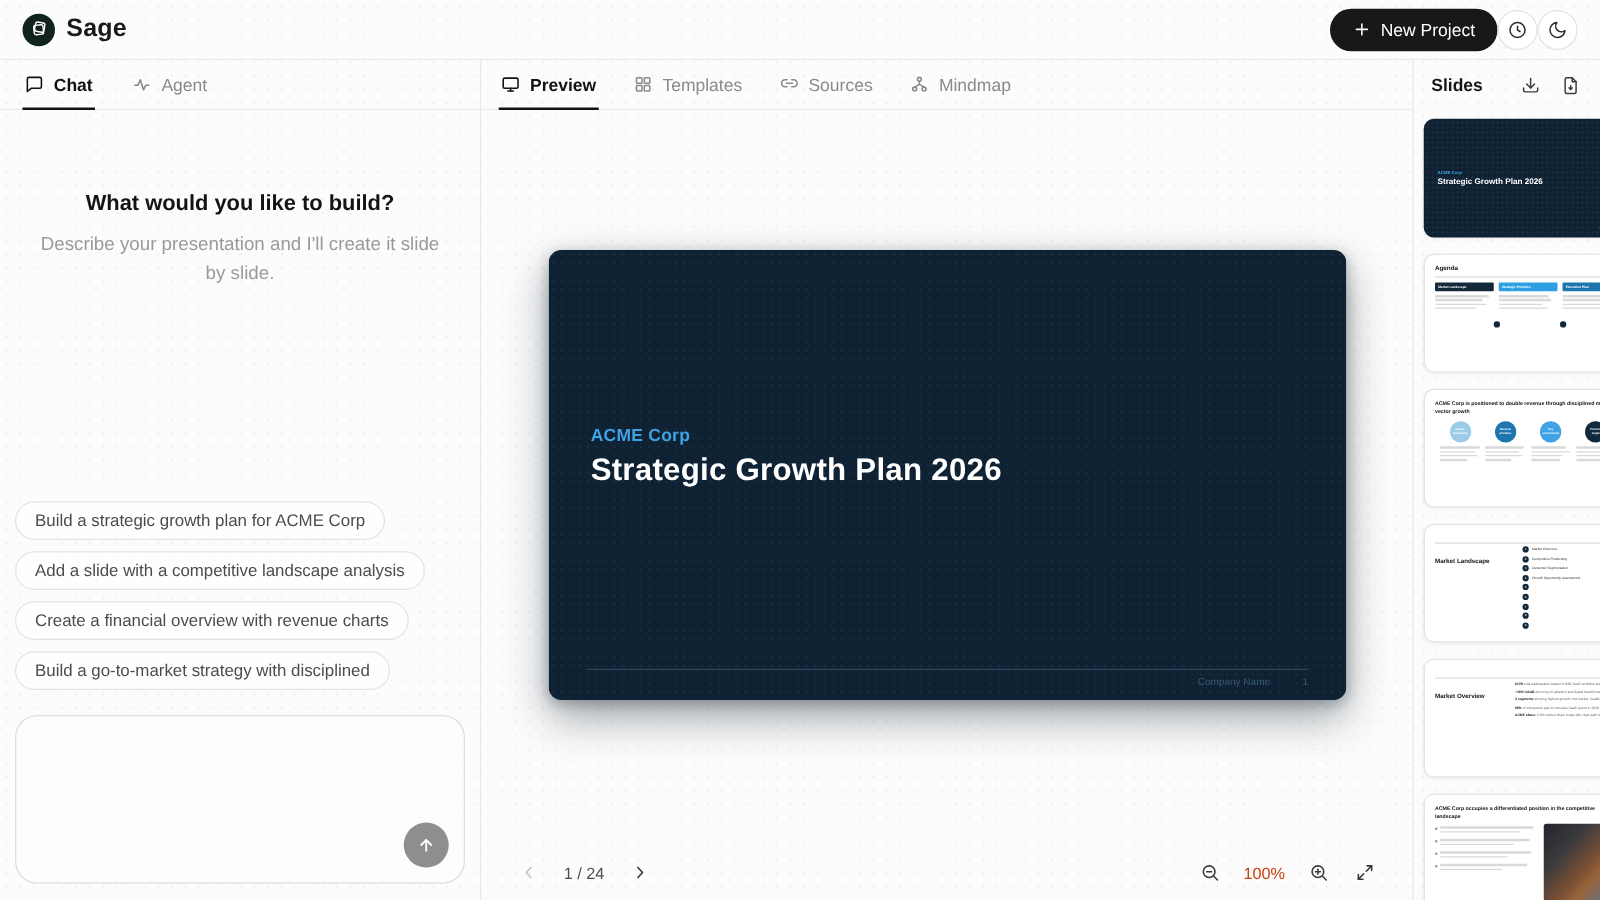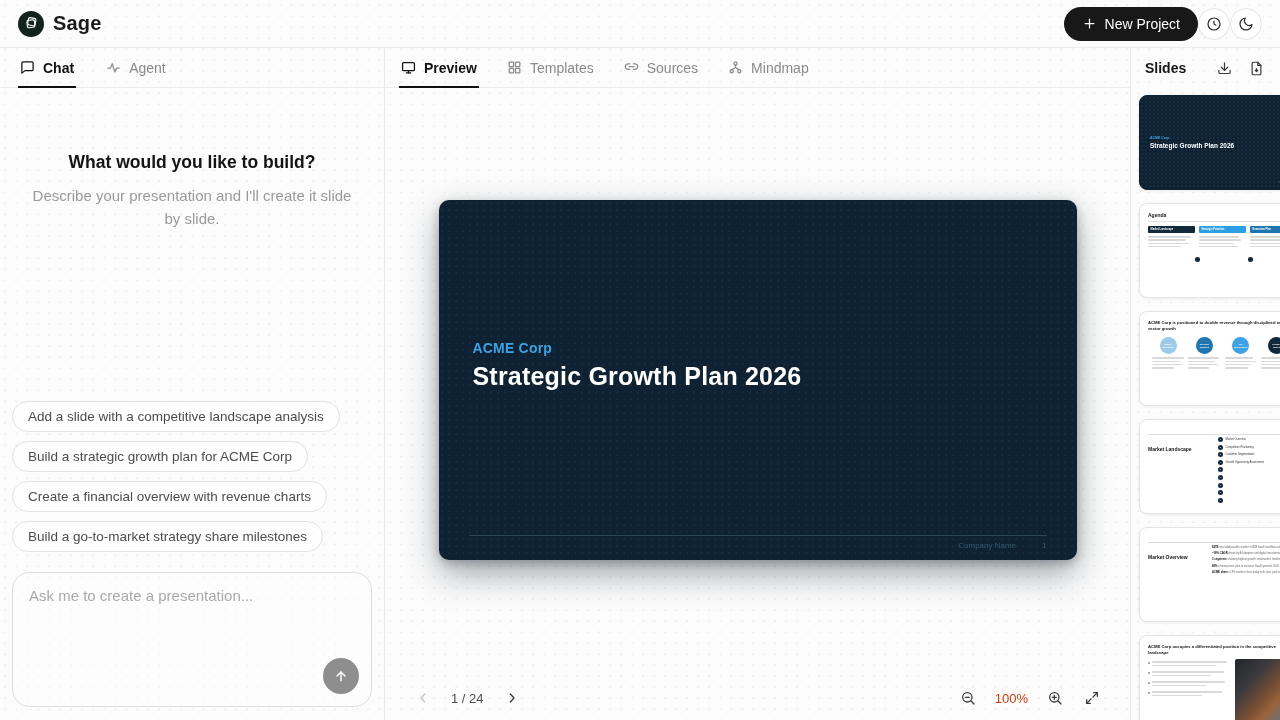--- a/index.html
+++ b/index.html
@@ -206,28 +206,27 @@
       </div>
     </div>
 
     <div class="chat-body">
       <div class="empty-state">
         <div class="empty-title">What would you like to build?</div>
         <div class="empty-sub">Describe your presentation and I'll create it slide by slide.</div>
       </div>
 
       <div class="chips">
+        <div class="chip">Build a strategic growth plan for ACME Corp</div>
         <div class="chip">Add a slide with a competitive landscape analysis</div>
-        <div class="chip">Build a strategic growth plan for ACME Corp</div>
         <div class="chip">Create a financial overview with revenue charts</div>
-        <div class="chip">Build a go-to-market strategy share milestones</div>
+        <div class="chip">Build a go-to-market strategy with disciplined</div>
       </div>
 
       <div class="chat-input">
-        <textarea placeholder="Ask me to create a presentation..." style=""></textarea>
         <button class="send-btn">
           <span>
             <svg width="16" height="16" viewBox="0 0 24 24" fill="none" stroke="currentColor" stroke-width="2.2" stroke-linecap="round" stroke-linejoin="round">
                 <line x1="12" y1="19" x2="12" y2="6"></line>
                 <polyline points="6 12 12 6 18 12"></polyline>
               </svg>
           </span>
         </button>
       </div>
     </div>

